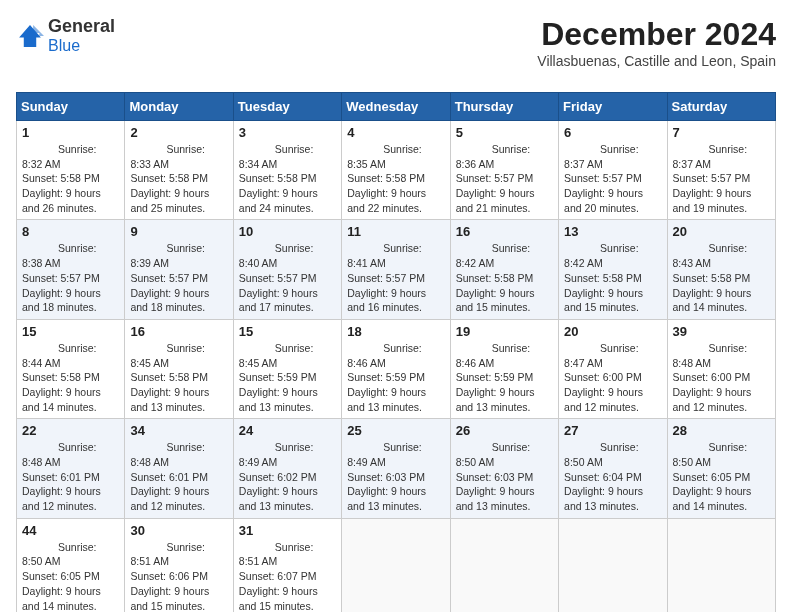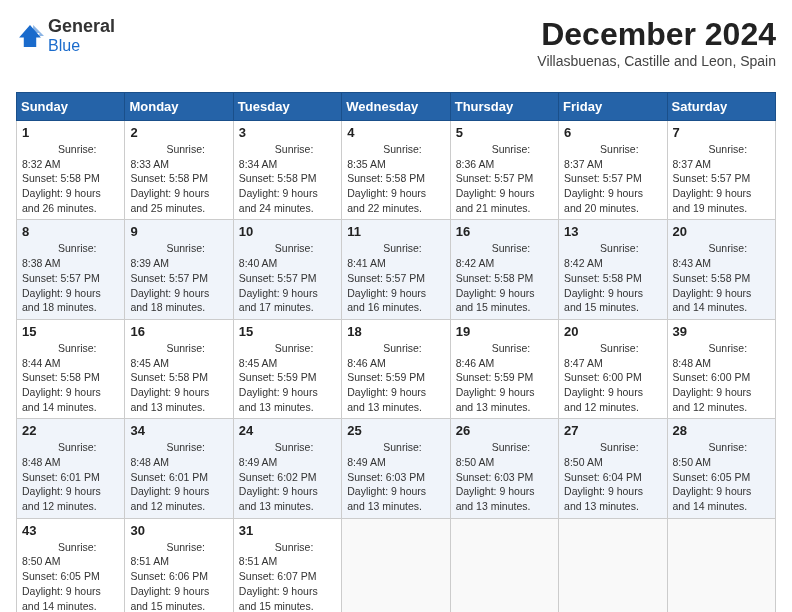--- a/index.html
+++ b/index.html
@@ -227,21 +227,21 @@
         <span class="day-num">27</span>
         <span class="day-detail">Sunrise: 8:50 AM<br>Sunset: 6:04 PM<br>Daylight: 9 hours and 13 minutes.</span>
       </td>
         <td>
         <span class="day-num">28</span>
         <span class="day-detail">Sunrise: 8:50 AM<br>Sunset: 6:05 PM<br>Daylight: 9 hours and 14 minutes.</span>
       </td>
       </tr>
       <tr>
         <td>
-        <span class="day-num">43</span>
+        <span class="day-num">44</span>
         <span class="day-detail">Sunrise: 8:50 AM<br>Sunset: 6:05 PM<br>Daylight: 9 hours and 14 minutes.</span>
       </td>
         <td>
         <span class="day-num">30</span>
         <span class="day-detail">Sunrise: 8:51 AM<br>Sunset: 6:06 PM<br>Daylight: 9 hours and 15 minutes.</span>
       </td>
         <td>
         <span class="day-num">31</span>
         <span class="day-detail">Sunrise: 8:51 AM<br>Sunset: 6:07 PM<br>Daylight: 9 hours and 15 minutes.</span>
       </td>

